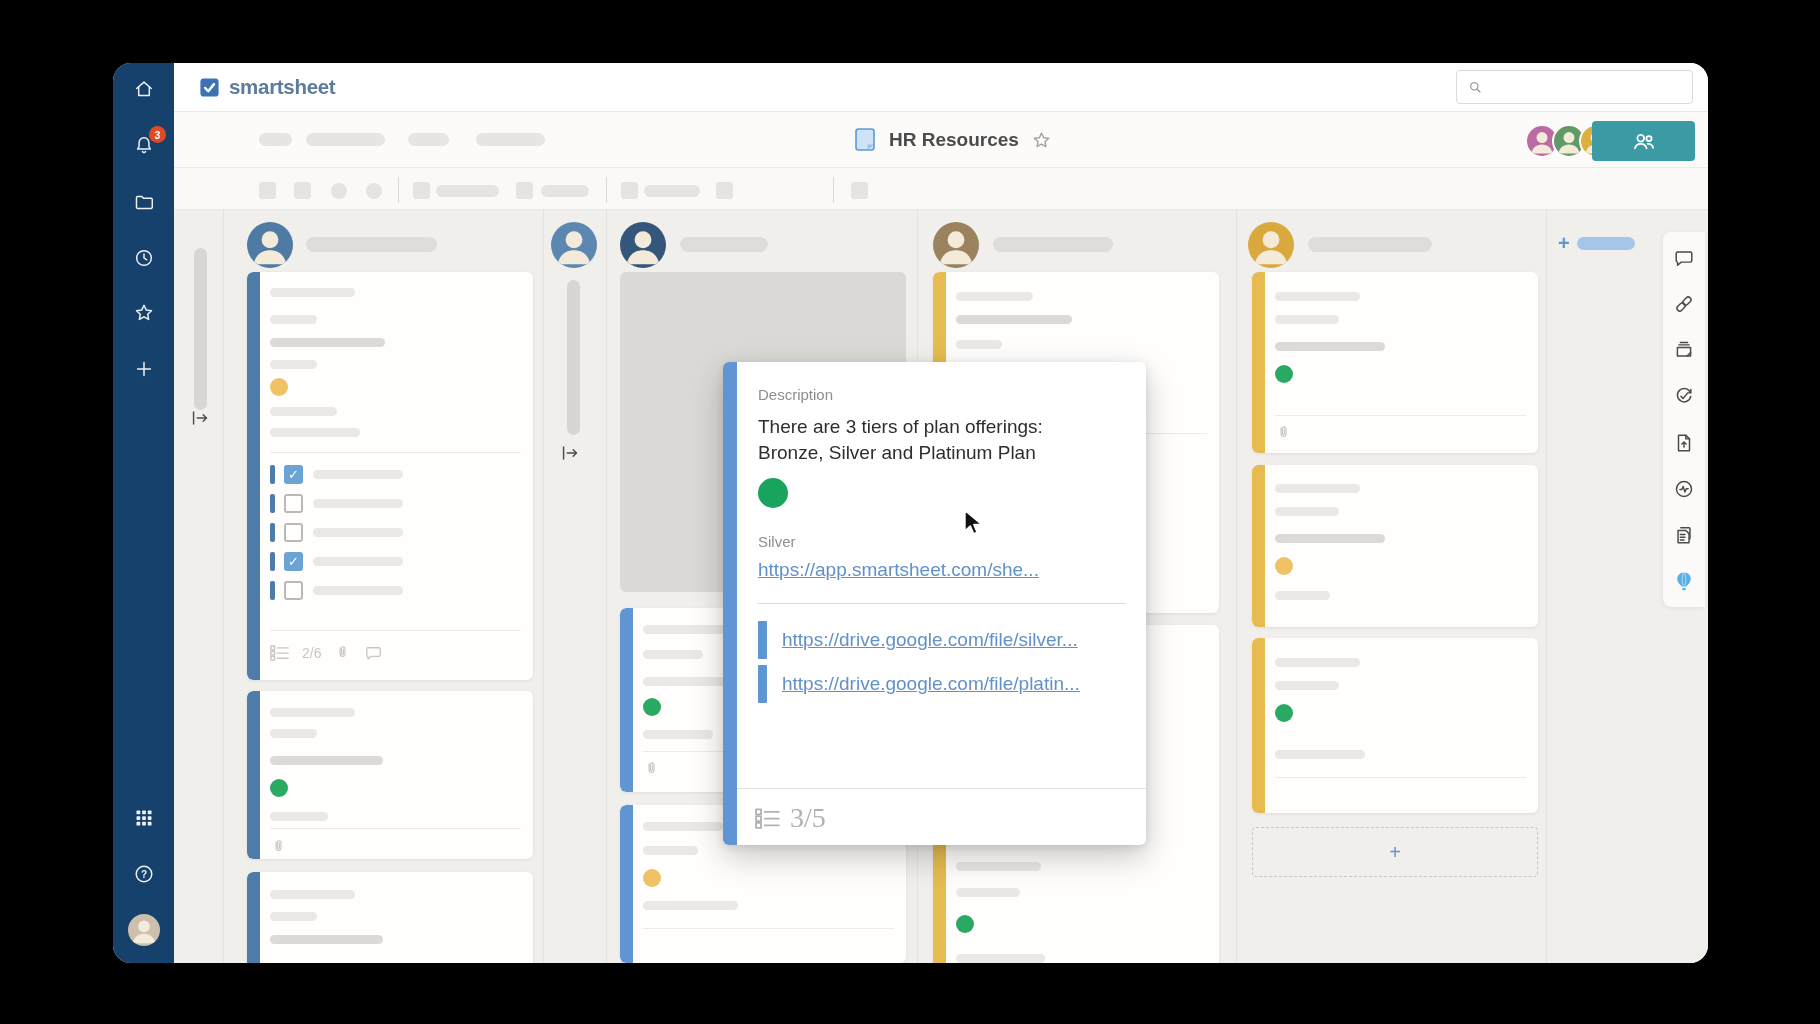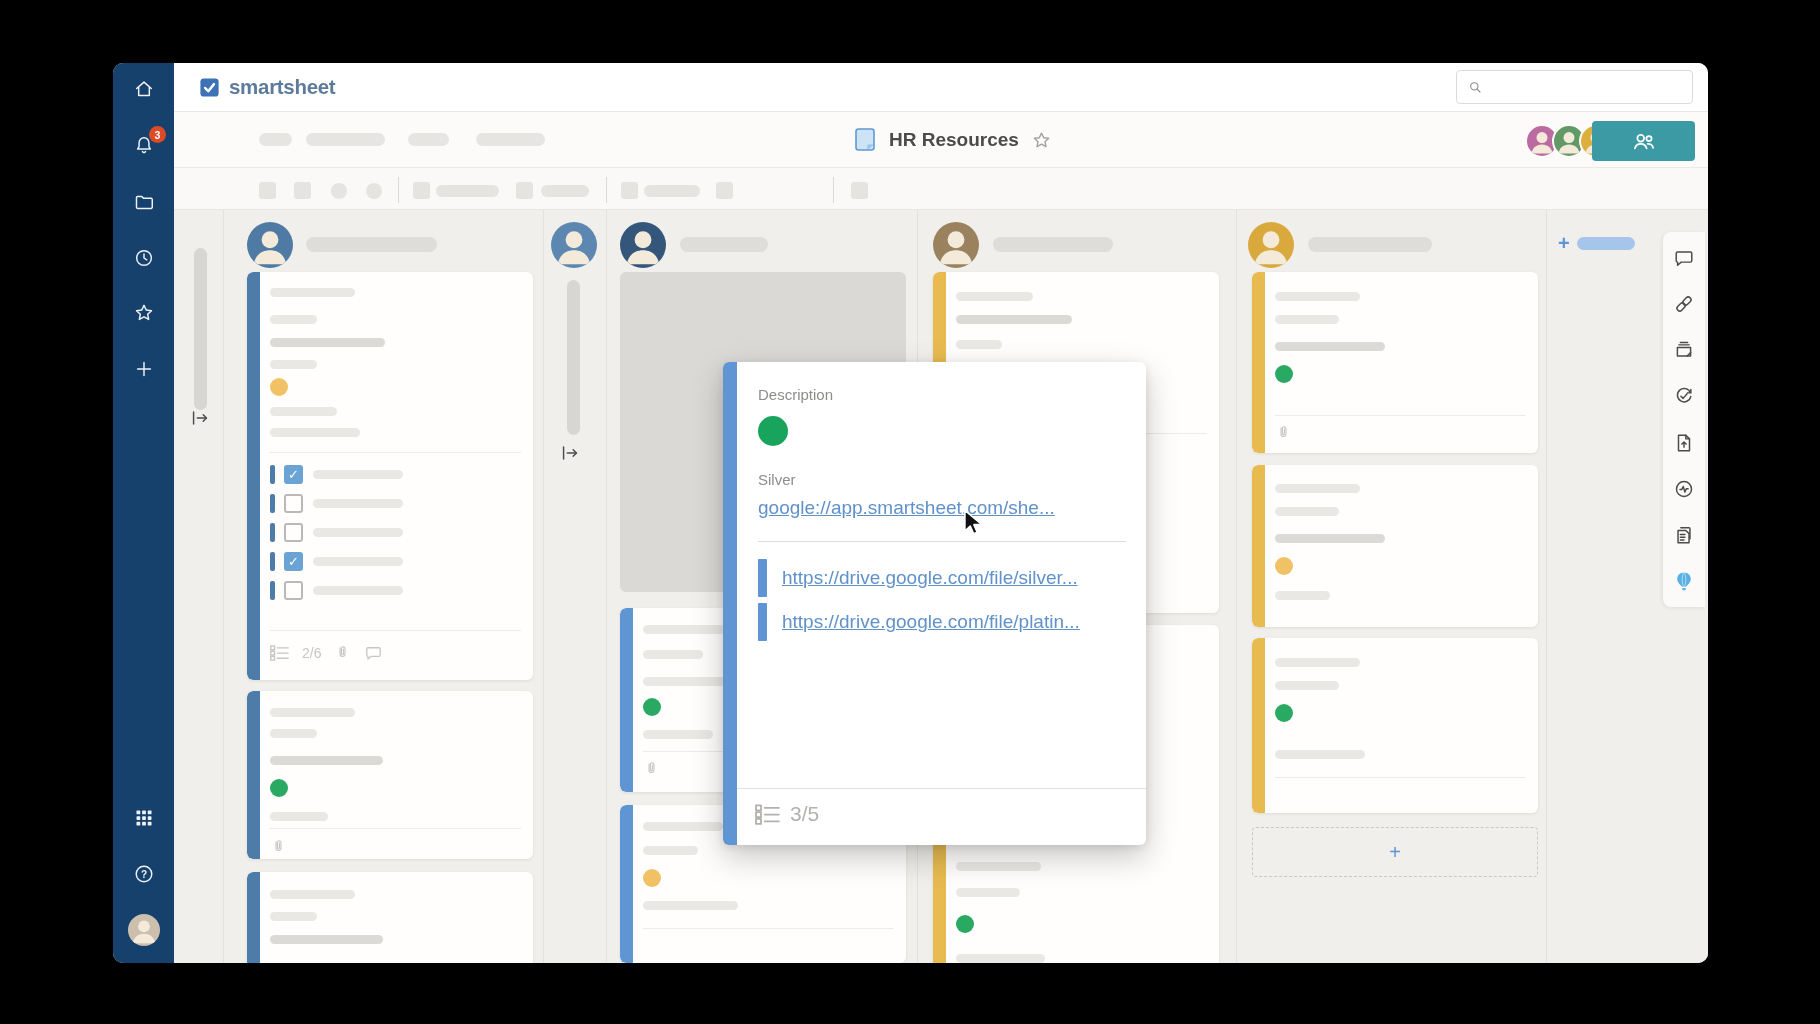--- a/index.html
+++ b/index.html
@@ -1,19 +1,19 @@
 <!DOCTYPE html>
 <html><head>
 <meta charset="utf-8">
 <style>
   * { margin:0; padding:0; box-sizing:border-box; }
   html,body { width:1820px; height:1024px; background:#000; overflow:hidden;
     font-family:"Liberation Sans","DejaVu Sans",sans-serif; }
   .window { position:absolute; left:113px; top:63px; width:1595px; height:900px;
-    background:#f1efec; border-radius:10px; overflow:hidden; }
+    background:#f1efec; border-radius:18px; overflow:hidden; }
 
   
   .sidebar { position:absolute; left:0; top:0; width:61px; height:100%; background:#16416c; z-index:20; }
   .sbtn { position:absolute; left:9px; width:44px; height:44px; display:flex; align-items:center;
     justify-content:center; color:#eef2f6; cursor:pointer; }
   .badge { position:absolute; left:36px; top:63px; width:17px; height:17px; border-radius:50%;
     background:#dd4a26; color:#fff; font-size:10.5px; font-weight:bold; display:flex;
     align-items:center; justify-content:center; z-index:2; }
   .ic { fill:none; stroke:currentColor; stroke-width:1.6; stroke-linecap:round; stroke-linejoin:round; }
 
@@ -100,21 +100,21 @@
   .pdot { margin-top:13px; width:30px; height:30px; border-radius:50%; background:#19a45e; }
   .plinks-label { margin-top:25px; }
   .plink { font-size:19px; color:#6191c9; text-decoration:underline; cursor:pointer; display:inline-block; }
   .pmain { margin-top:9px; }
   .phr { height:1px; background:#dddbd8; margin-top:22px; }
   .lrows { margin-top:17px; }
   .lrow { display:flex; align-items:center; height:38px; margin-bottom:6px; }
   .lbar { width:9px; height:38px; border-radius:1px; background:#5e95d2; margin-right:15px; flex:none; }
   .phr2 { position:absolute; left:14px; right:0; top:426px; height:1px; background:#e3e1de; }
   .pfoot { position:absolute; left:32px; top:440px; display:flex; align-items:center; gap:10px; color:#b3b1ae; }
-  .pfoot span { font-size:21px; color:#b3b1ae; }
+  .pfoot span { font-size:28px; color:#b3b1ae;font-family:Liberation Serif, serif; }
 
   .cursor { position:absolute; left:845px; top:444px; width:30px; height:30px; z-index:90; pointer-events:none; }
 </style>
 </head>
 <body>
 
 <div class="window">
 
   <div class="topbar"></div>
   <div class="hdrow"></div>
@@ -330,23 +330,24 @@
             <path d="M12 2.8 c-2.6 2 -2.6 13.6 0 15.6 M12 2.8 c2.6 2 2.6 13.6 0 15.6" fill="none" stroke="#ffffff" stroke-width="0.9" opacity="0.6"></path>
             <rect x="10.2" y="19.6" width="3.6" height="2.6" rx="0.6" fill="#59b1e3"></rect>
           </svg>
         </div>
     </div>
 
     <div class="popup">
       <div class="pbar"></div>
       <div class="pc">
         <div class="plabel pdesc-label">Description</div>
+        <div class="pbody"><span>There are 3 tiers of plan offerings:</span><br><span>Bronze, Silver and Platinum Plan</span></div>
         <div class="pdot"></div>
         <div class="plabel plinks-label">Silver</div>
-        <a class="plink pmain">google://app.smartsheet.com/she...</a>
+        <a class="plink pmain">https://app.smartsheet.com/she...</a>
         <div class="phr"></div>
         <div class="lrows">
           <div class="lrow">
               <span class="lbar"></span>
               <a class="plink">https://drive.google.com/file/silver...</a>
             </div>
           <div class="lrow">
               <span class="lbar"></span>
               <a class="plink">https://drive.google.com/file/platin...</a>
             </div>

